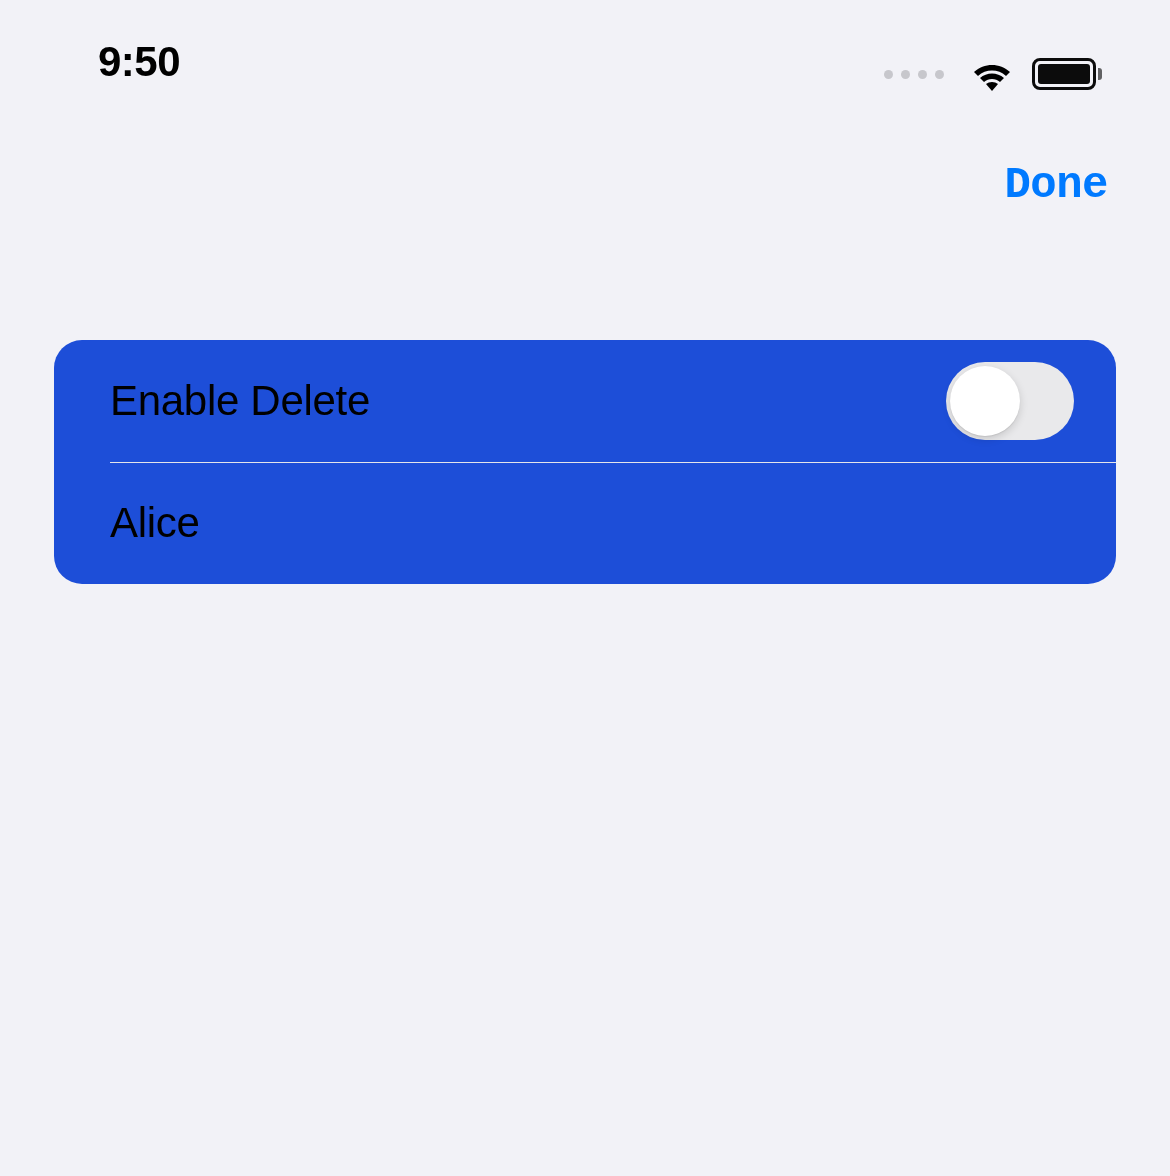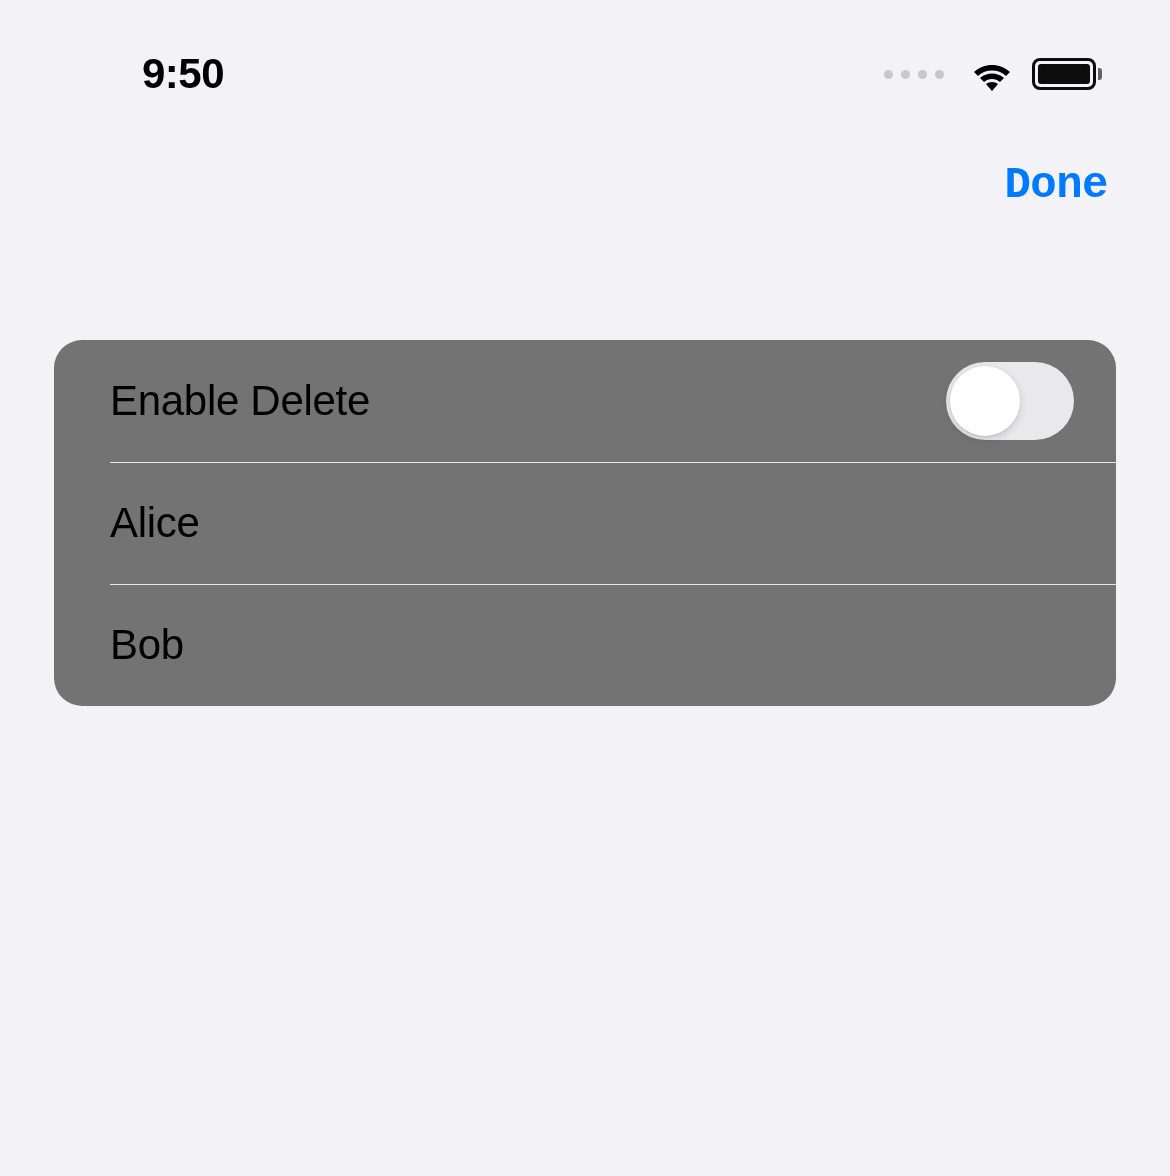--- a/index.html
+++ b/index.html
@@ -10,24 +10,22 @@
     body {
       width: 1170px;
       height: 1176px;
       background: #f2f2f7;
       font-family: -apple-system, BlinkMacSystemFont, "Segoe UI", Helvetica, Arial, sans-serif;
       -webkit-font-smoothing: antialiased;
     }
     .status-bar {
       display: flex;
       justify-content: space-between;
-      align-items: center;
       padding: 38px 68px 0 98px;
       height: 110px;
-      margin-left: 44px;
     }
     .status-time {
       font-size: 42px;
       font-weight: 600;
       color: #000;
       letter-spacing: -0.5px;
     }
     .status-right {
       display: flex;
       align-items: center;
@@ -85,21 +83,21 @@
       font-weight: 600;
       color: #007aff;
       background: none;
       border: none;
       cursor: pointer;
       letter-spacing: -0.5px;
       font-family: Liberation Mono, monospace;
     }
     .list-container {
       margin: 130px 54px 0;
-      background: #737373;
+      background: #1d4ed8;
       border-radius: 28px;
       overflow: hidden;
       text-align: right;
     }
     .list-row {
       display: flex;
       align-items: center;
       justify-content: space-between;
       min-height: 122px;
       padding: 0 42px 0 56px;
@@ -174,16 +172,13 @@
 <div class="list-container">
   <div class="list-row">
     <span class="row-label">Enable Delete</span>
     <div class="toggle">
       <div class="toggle-knob"></div>
     </div>
   </div>
   <div class="list-row">
     <span class="row-label">Alice</span>
   </div>
-  <div class="list-row">
-    <span class="row-label">Bob</span>
-  </div>
 </div>
 
 </body></html>

